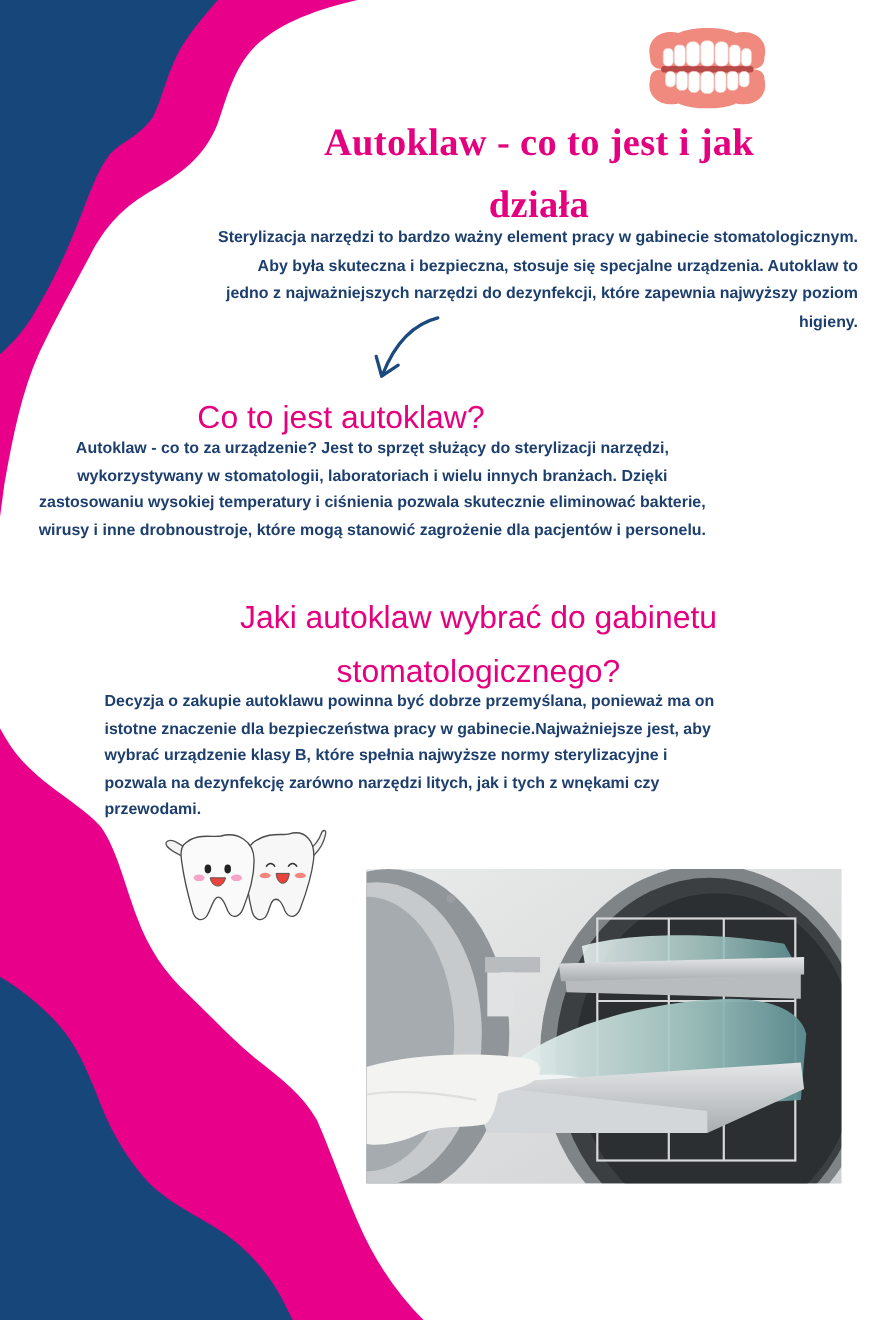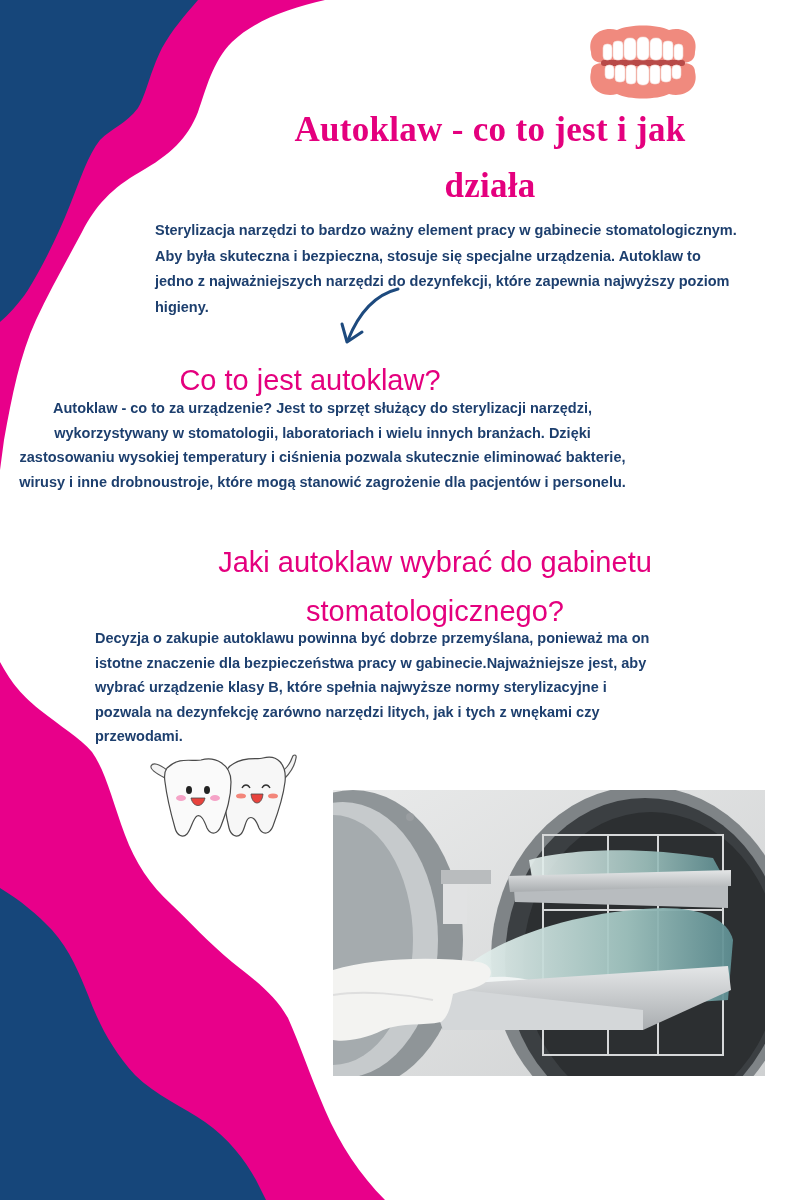--- a/index.html
+++ b/index.html
@@ -30,23 +30,23 @@
       color: #e4007e;
       font-family: Liberation Serif, serif;
       font-weight: bold;
       font-size: 35px;
       line-height: 56px;
       letter-spacing: 0.3px;
       margin: 0;
     }
     .intro {
       left: 155px;
-      top: 218px;
+      top: 204px;
       width: 625px;
-      text-align: left;
+      text-align: right;
       color: #1d3f6e;
       font-family: "Liberation Sans", sans-serif;
       font-weight: bold;
       font-size: 14.5px;
       line-height: 25.5px;
       margin: 0;
     }
     .h2 {
       text-align: center;
       color: #e4007e;
@@ -64,20 +64,21 @@
     .p-what {
       left: 0px;
       top: 396px;
       width: 645px;
       text-align: center;
       color: #1d3f6e;
       font-weight: bold;
       font-size: 14.5px;
       line-height: 24.5px;
       margin: 0;
+      padding-left: 16px;
     }
     .h2-choose {
       left: 160px;
       top: 528px;
       width: 530px;
       font-size: 29px;
       line-height: 49px;
     }
     .p-choose {
       left: 95px;

